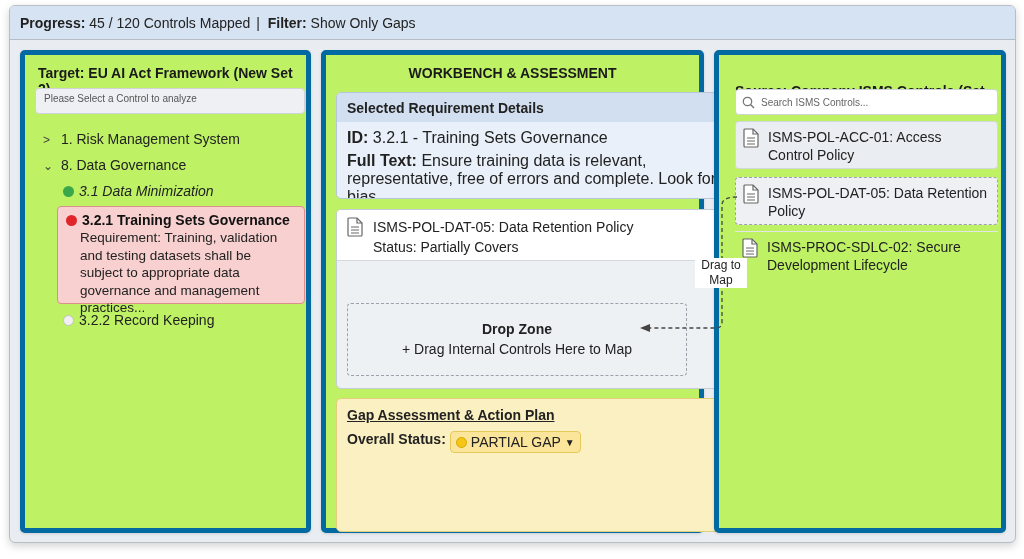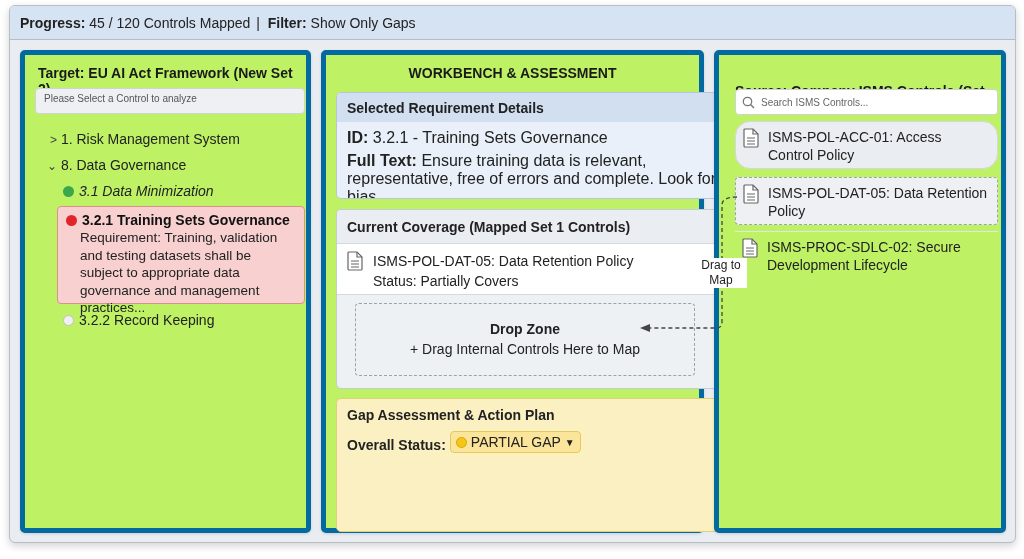--- a/index.html
+++ b/index.html
@@ -23,21 +23,21 @@
   .panel-title { font-weight: bold; font-size: 14px; color: #1a1a1a; }
   .p-left .panel-title { position: absolute; left: 13px; top: 10px; }
   .p-right .panel-title { position: absolute; left: 16px; top: 28px; }
   .p-mid .panel-title { text-align: center; margin-top: 10px; }
 
   .select-box { position: absolute; left: 10px; top: 33px; width: 270px; height: 26px;
                 background: #eef0f3; border: 1px solid #cfd3d8; border-radius: 4px;
                 font-size: 10px; color: #555; padding: 4px 8px; }
 
   .tree { position: absolute; left: 0; top: 68px; width: 100%; }
-  .tree-row { position: absolute; font-size: 14px; color: #222; white-space: nowrap; text-align: right; }
+  .tree-row { position: absolute; font-size: 14px; color: #222; white-space: nowrap; }
   .chev { display: inline-block; width: 14px; color: #444; font-size: 12px; }
   .dot { display: inline-block; width: 11px; height: 11px; border-radius: 50%; vertical-align: -1px; margin-right: 5px; }
   .dot-green { background: #3aa84a; }
   .dot-red { background: #e0262a; }
   .dot-empty { background: #f1f1f1; border: 1px solid #c2c2c2; }
 
   .sel-card { position: absolute; left: 32px; top: 151px; width: 248px; height: 98px;
               background: #f7d0cf; border: 1px solid #dd8f8e; border-radius: 4px; padding: 5px 8px; }
   .sel-card .title { font-weight: bold; font-size: 14px; color: #111; }
   .sel-card .desc { font-size: 13.5px; line-height: 17.5px; color: #222; padding-left: 14px; margin-top: 1px; }
@@ -46,42 +46,42 @@
   .sub-head { font-weight: bold; font-size: 14px; padding: 0 10px; display: flex; align-items: center; }
   .s-req { top: 37px; height: 107px; background: #e9f0f9; border-color: #b6c6da; }
   .s-req .sub-head { height: 29px; background: #d2dff0; }
   .s-req .body { padding: 7px 10px; font-size: 16px; line-height: 18px; color: #222; }
   .s-req .body p { margin-bottom: 5px; }
 
   .s-cov { top: 154px; height: 180px; background: #eef1f4; border-color: #c4ccd4; }
   .s-cov .sub-head { height: 34px; background: #eaedf1; border-bottom: 1px solid #d5d9de; }
   .cov-item { background: #fff; height: 51px; display: flex; align-items: flex-start; padding: 7px 10px; border-bottom: 1px solid #d5d9de; }
   .cov-item .txt { font-size: 14px; line-height: 20px; margin-left: 10px; color: #222; }
-  .drop-zone { position: absolute; left: 18px; top: 93px; width: 340px; height: 73px;
+  .drop-zone { position: absolute; left: 10px; top: 93px; width: 340px; height: 73px;
                border: 1px dashed #9aa2ab; border-radius: 4px; text-align: center; background: #eef1f4; }
   .drop-zone .t1 { font-weight: bold; font-size: 14px; margin-top: 17px; }
   .drop-zone .t2 { font-size: 14px; margin-top: 4px; }
 
   .s-gap { top: 343px; height: 134px; background: #fbf0c2; border-color: #e2cf7c; padding: 8px 10px; }
-  .s-gap .h { font-weight: bold; font-size: 14px; }
-  .status-row { margin-top: 8px; display: flex; align-items: flex-end; font-size: 14px; }
+  .s-gap .h { font-weight: bold; font-size: 14px; text-decoration: underline; }
+  .status-row { margin-top: 8px; display: flex; align-items: flex-start; font-size: 14px; }
   .status-row b { margin-right: 4px; }
   .status-dd { display: inline-flex; align-items: center; background: #fbe59a; border: 1px solid #e6c95c;
                border-radius: 4px; padding: 2px 5px; font-size: 14px; color: #222; }
   .status-dd .ydot { width: 11px; height: 11px; border-radius: 50%; background: #f5c518; border: 1px solid #d9a900; margin-right: 4px; }
   .status-dd .caret { margin-left: 4px; font-size: 10px; }
   .notes { margin-top: 6px; font-size: 14px; line-height: 18px; color: #222; }
 
   .search { position: absolute; left: 16px; top: 34px; width: 263px; height: 26px; border: 1px solid #cfd3d8;
             border-radius: 4px; background: #fff; display: flex; align-items: center; padding-left: 6px; font-size: 10px; color: #666; }
   .search svg { margin-right: 6px; }
 
   .src-item { position: absolute; left: 16px; width: 263px; display: flex; align-items: flex-start; padding: 6px 7px; font-size: 14px; line-height: 18px; color: #222; }
   .src-item .txt { margin-left: 9px; }
-  .src-1 { top: 66px; height: 48px; background: #eaedf1; border: 1px solid #d3d8dd; border-radius: 15px; }
+  .src-1 { top: 66px; height: 48px; background: #eaedf1; border: 1px solid #d3d8dd; border-radius: 4px; }
   .src-2 { top: 122px; height: 48px; background: #eef0f3; border: 1px dashed #9aa2ab; border-radius: 4px; }
   .src-3 { top: 176px; height: 48px; border-top: 1px solid #e3e6e9; }
   .src-4 { top: 228px; height: 48px; border-top: 1px solid #e3e6e9; }
 
   .overlay { position: absolute; left: 0; top: 0; width: 1024px; height: 559px; pointer-events: none; }
   .drag-label { position: absolute; left: 695px; top: 258px; width: 52px; background: #fff; text-align: center;
                 font-size: 12px; line-height: 15px; color: #222; }
 </style>
 </head>
 <body>
@@ -121,21 +121,20 @@
 
     <div class="sub s-req">
       <div class="sub-head">Selected Requirement Details</div>
       <div class="body">
         <p><b>ID:</b> <span>3.2.1 - Training Sets Governance</span></p>
         <p><b>Full Text:</b> <span>Ensure training data is relevant, representative, free of errors and complete. Look for bias...</span></p>
       </div>
     </div>
 
     <div class="sub s-cov">
-      <div class="sub-head">Current Coverage (Mapped Set 1 Controls)</div>
       <div class="cov-item">
         <span>
           <svg width="16" height="20" viewBox="0 0 16 20">
               <path d="M2 1h8l5 5v12a1 1 0 0 1-1 1H2a1 1 0 0 1-1-1V2a1 1 0 0 1 1-1z" fill="#fff" stroke="#666" stroke-width="1.2"></path>
               <path d="M10 1v5h5" fill="none" stroke="#666" stroke-width="1.2"></path>
               <line x1="4" y1="10" x2="12" y2="10" stroke="#666"></line>
               <line x1="4" y1="13" x2="12" y2="13" stroke="#666"></line>
               <line x1="4" y1="16" x2="12" y2="16" stroke="#666"></line>
             </svg>
         </span>

